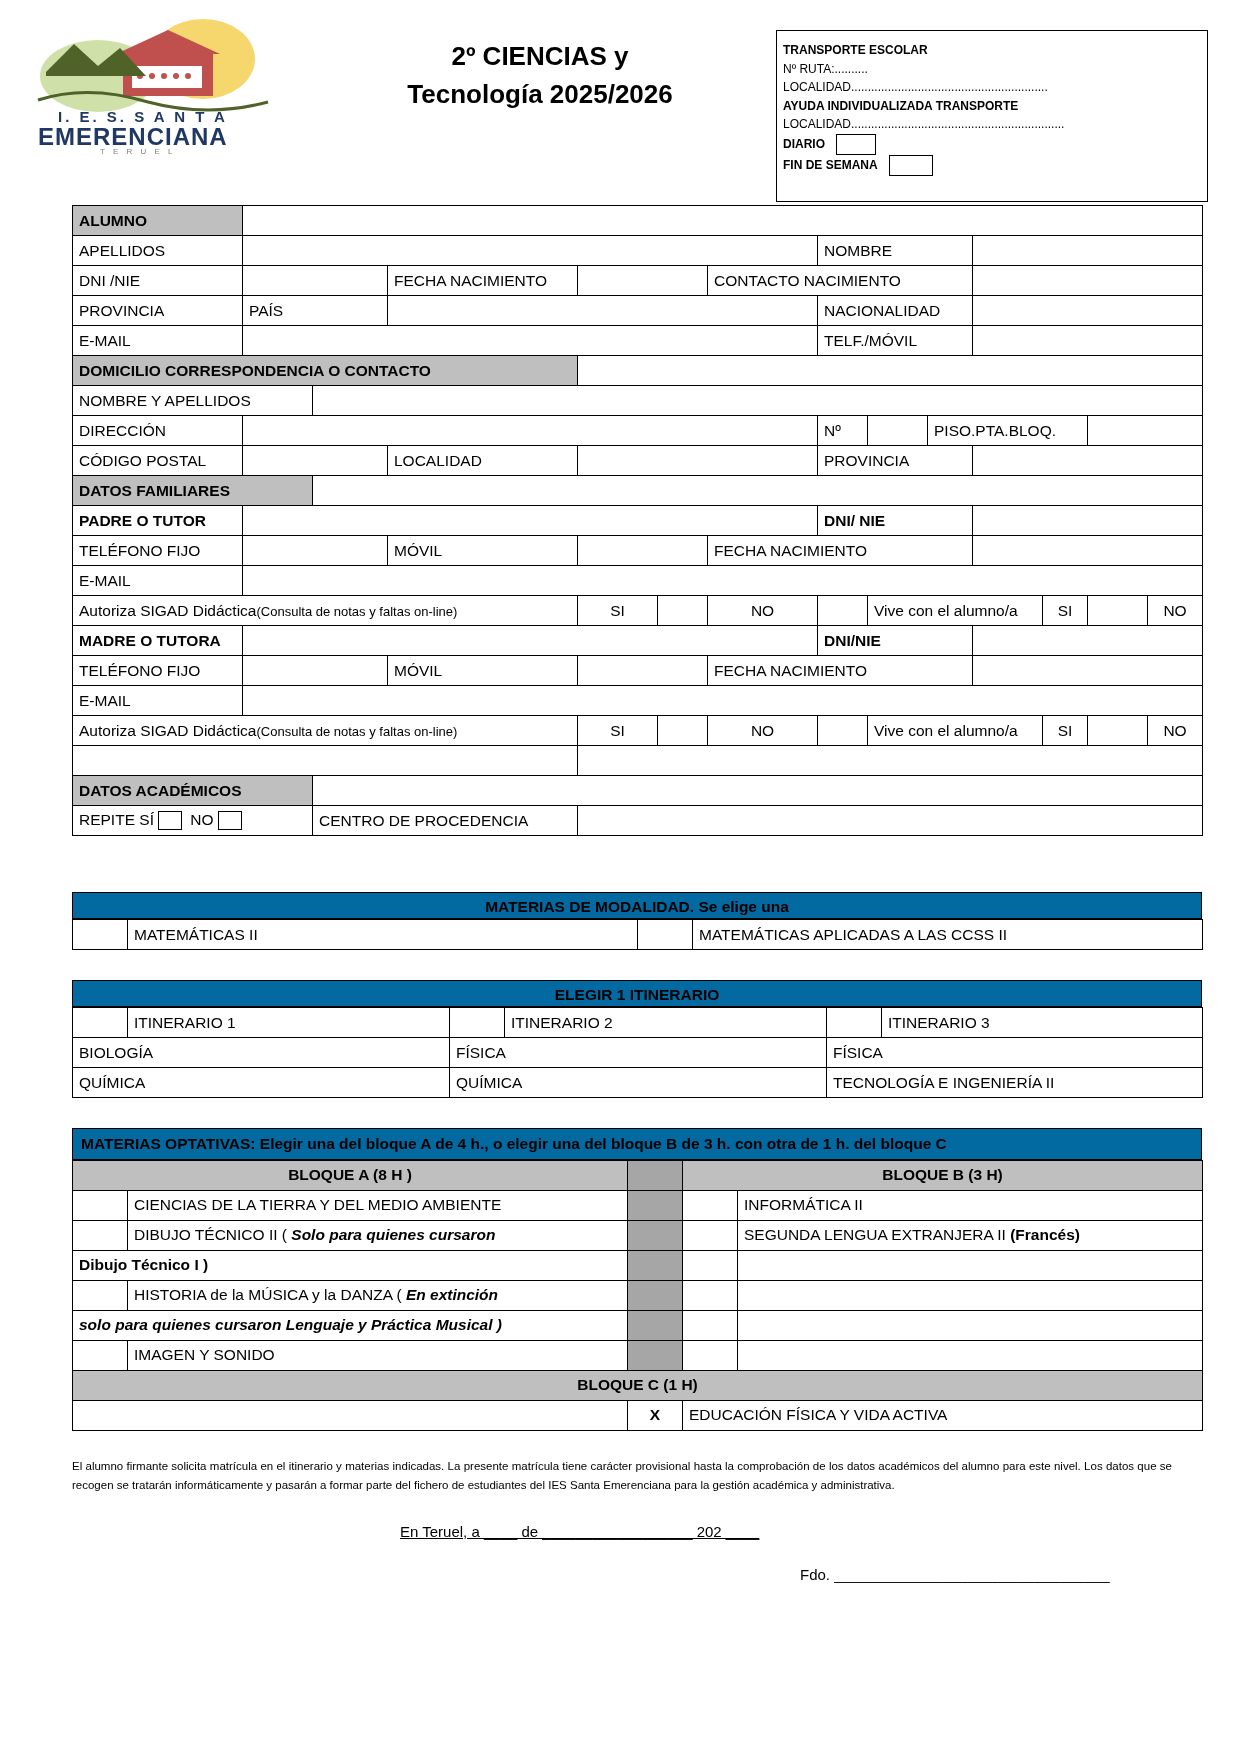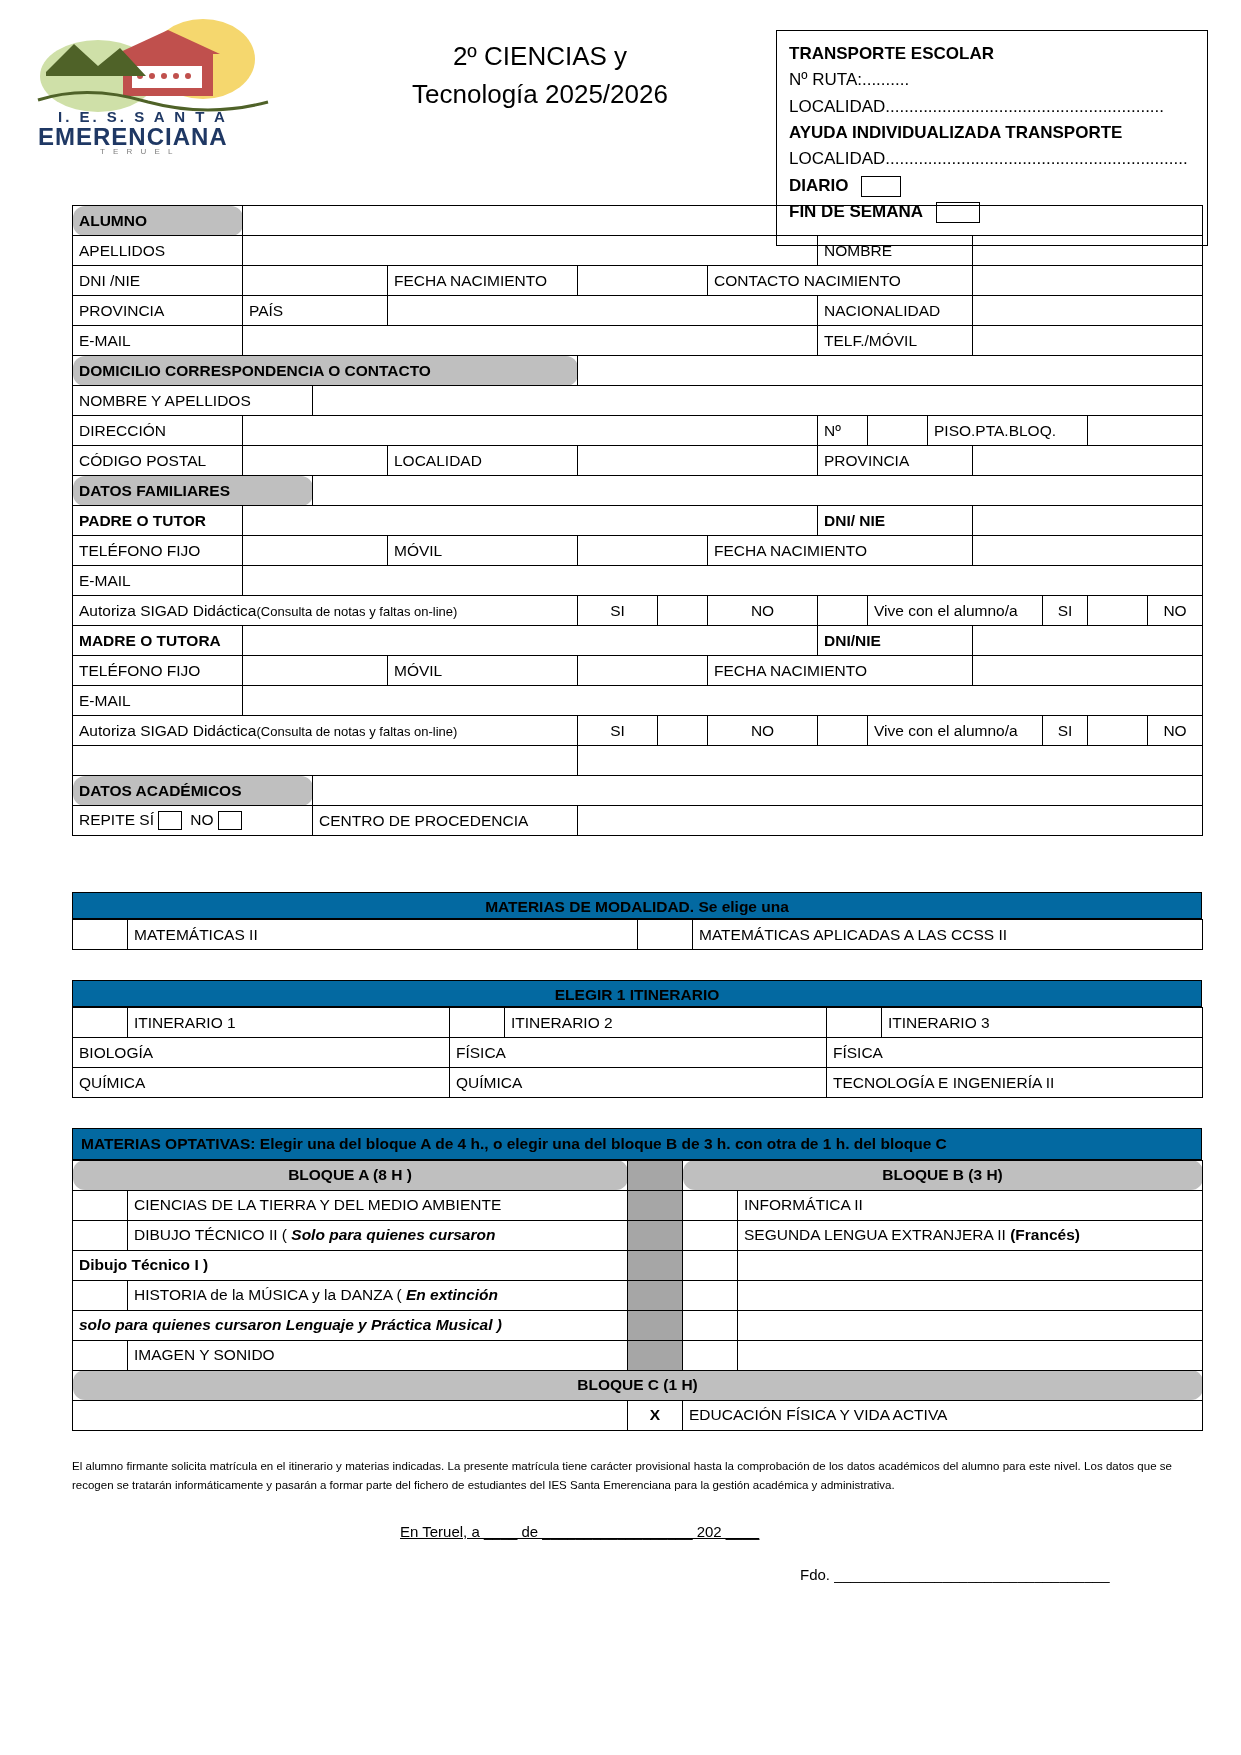--- a/index.html
+++ b/index.html
@@ -36,33 +36,33 @@
     height: 140px;
   }
   .logo svg { display:block; }
   .doc-title {
     position: absolute;
     left: 330px;
     top: 38px;
     width: 420px;
     text-align: center;
     font-size: 26px;
-    font-weight: normal;
+    font-weight: bold;
     line-height: 1.45;
   }
   .transport-box {
     position: absolute;
     left: 776px;
     top: 30px;
     width: 432px;
-    height: 216px;
+    height: 172px;
     border: 1px solid #000;
     box-sizing: border-box;
-    padding: 10px 10px 0 12px;
-    font-size: 17px;
+    padding: 10px 10px 0 6px;
+    font-size: 12px;
     line-height: 1.55;
   }
   .transport-box .b { font-weight: bold; }
   .mini-box {
     display: inline-block;
     width: 38px;
     height: 19px;
     border: 1px solid #000;
     vertical-align: middle;
     margin-left: 8px;
@@ -82,21 +82,20 @@
     height: 29px;
     padding: 0 6px;
     vertical-align: middle;
     white-space: nowrap;
     overflow: hidden;
   }
   td.nb { border: none; }
   td.shade {
     background: #bfbfbf;
     font-weight: bold;
-    border-radius: 12px;
   }
   td.bold { font-weight: bold; }
   td.center { text-align: center; }
   .small { font-size: 13px; }
   .cb {
     display: inline-block;
     width: 22px;
     height: 17px;
     border: 1px solid #000;
     vertical-align: middle;

